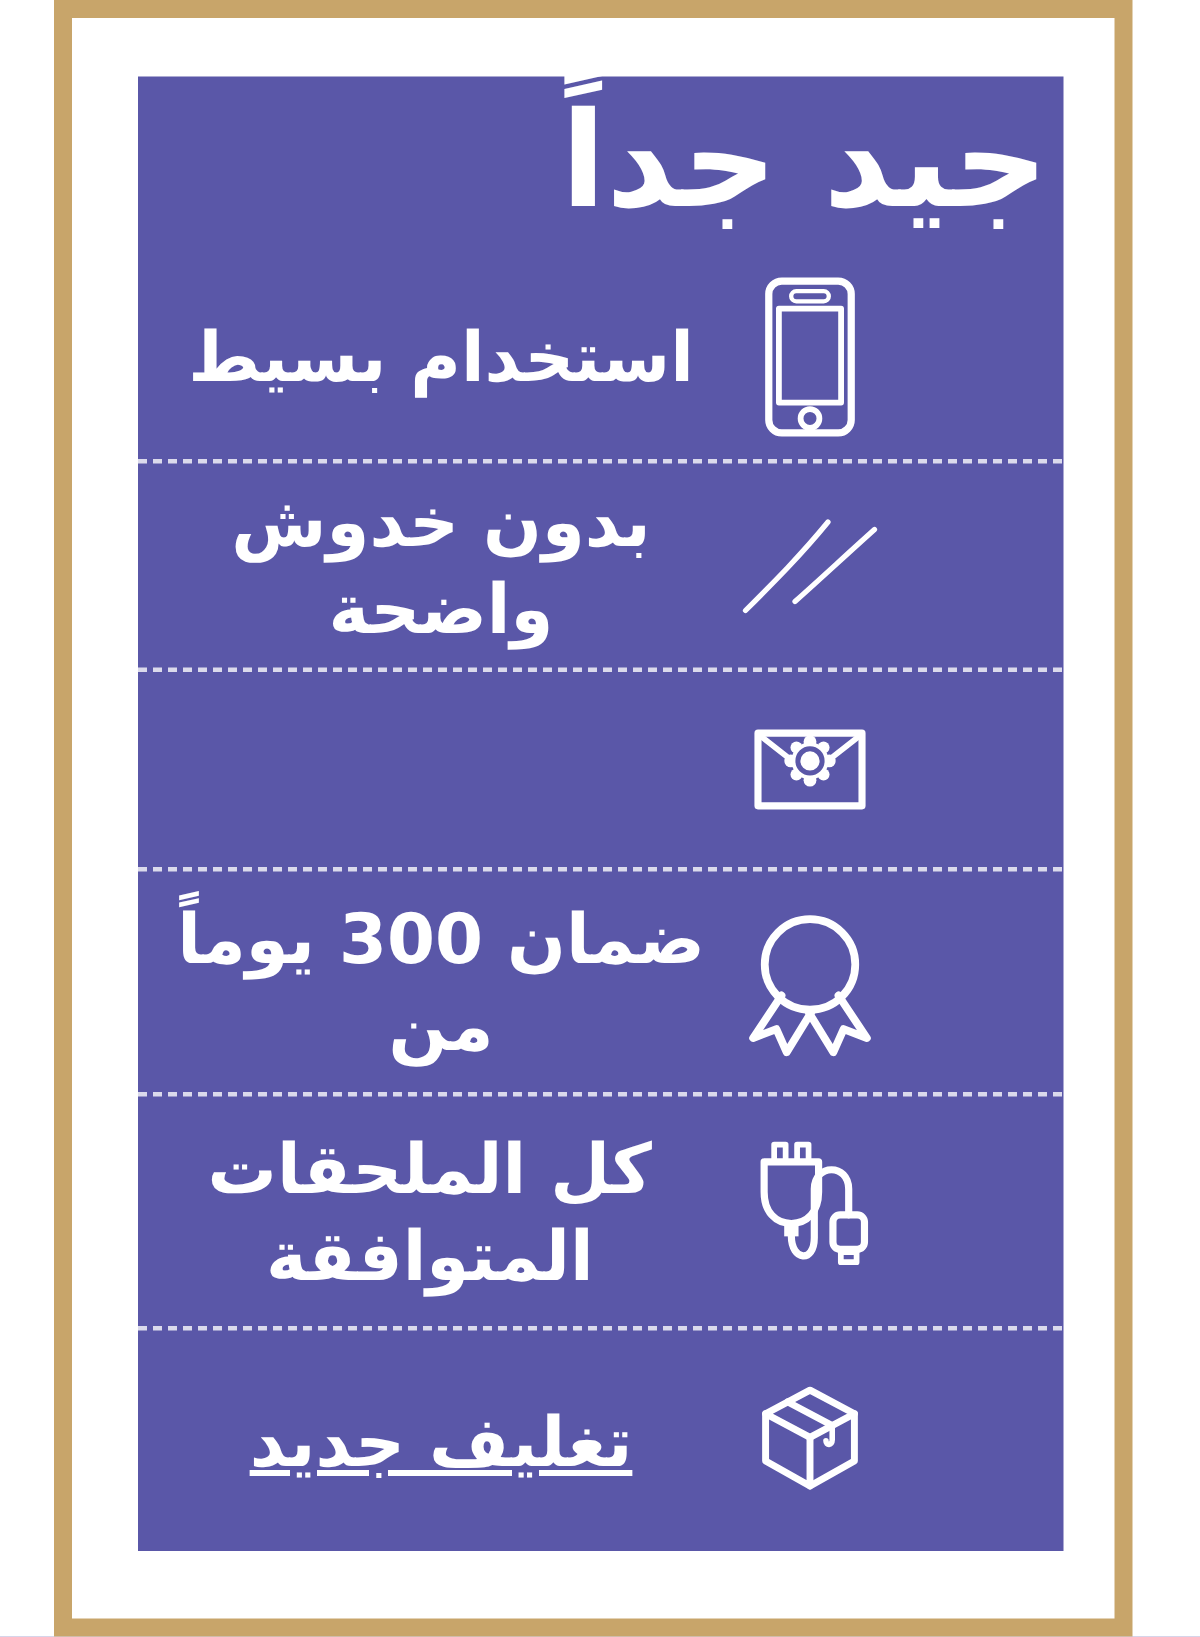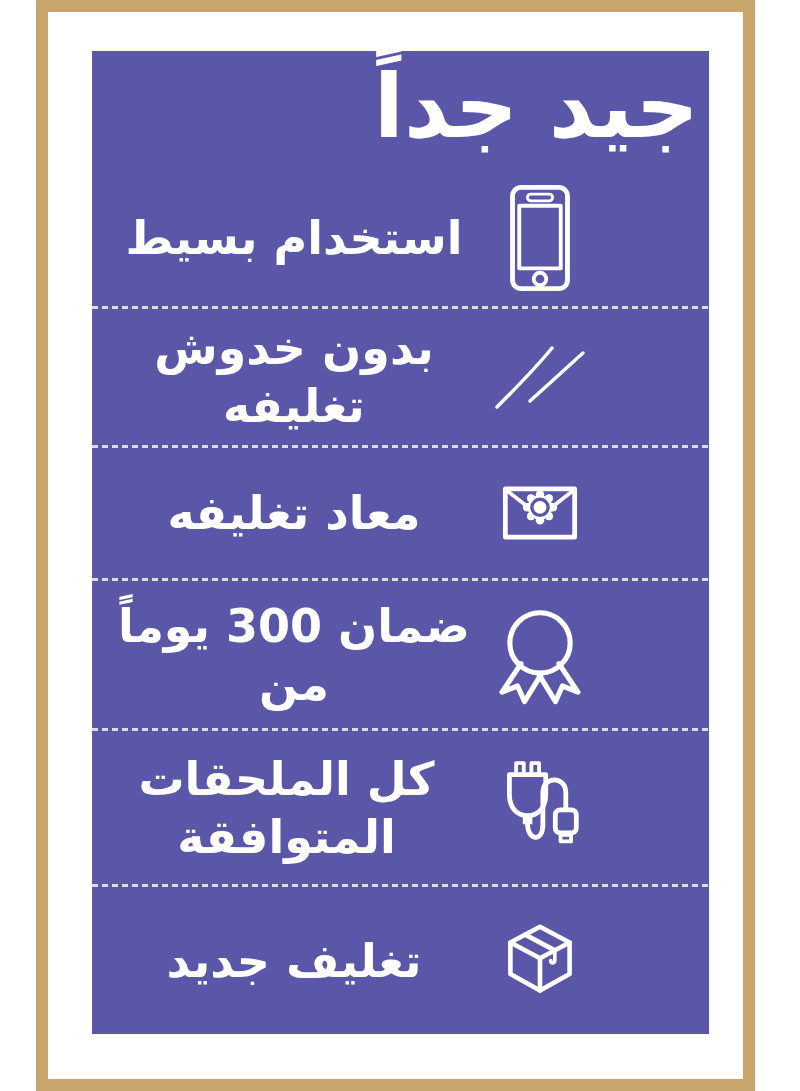--- a/index.html
+++ b/index.html
@@ -34,21 +34,21 @@
     color:var(--text,#ffffff);
     white-space:nowrap;
   }
   .row{
     flex:none;
     display:flex;direction:rtl;align-items:center;
     padding:0 119px 0 24px;
     column-gap:18px;
   }
   .r1{height:136px;} .r2{height:136px;} .r3{height:130px;}
-  .r4{height:147px;} .r5{height:153px;gap:33px;} .r6{height:147px;}
+  .r4{height:147px;} .r5{height:153px;gap:33px;} .r6{height:147px;text-decoration:underline;}
   .icon-cell{
     width:100px;flex:none;
     display:flex;align-items:center;justify-content:center;
   }
   .row-label{
     flex:1;
     text-align:center;
     font-size:46px;line-height:58px;font-weight:bold;
     color:var(--text,#ffffff);
     white-space:pre-line;
@@ -89,21 +89,21 @@
     <div class="separator"></div>
 
     <div class="row r2">
       <div class="icon-cell">
         <svg width="92" height="66" viewBox="0 0 92 66">
           <path class="stroke" d="M3,63 C22,44 40,26 58,4" stroke-width="3.5"></path>
           <path class="stroke" d="M36,57 C54,41 70,26 89,9" stroke-width="3.5"></path>
         </svg>
       </div>
       <div class="row-label">بدون خدوش
-تغليفه</div>
+واضحة</div>
     </div>
 
     <div class="separator"></div>
 
     <div class="row r3">
       <div class="icon-cell">
         <svg width="76" height="56" viewBox="0 0 80 58">
           <rect class="stroke" x="3.5" y="3.5" width="73" height="51" stroke-width="5"></rect>
           <path class="stroke" d="M6,6 L29,24" stroke-width="4"></path>
           <path class="stroke" d="M74,6 L51,24" stroke-width="4"></path>
@@ -114,21 +114,20 @@
             <circle class="fillw" cx="26.5" cy="23" r="4.5"></circle>
             <circle class="fillw" cx="53.5" cy="23" r="4.5"></circle>
             <circle class="fillw" cx="30.5" cy="13.5" r="4.2"></circle>
             <circle class="fillw" cx="49.5" cy="13.5" r="4.2"></circle>
             <circle class="fillw" cx="30.5" cy="32.5" r="4.2"></circle>
             <circle class="fillw" cx="49.5" cy="32.5" r="4.2"></circle>
             <circle class="seal-ring" cx="40" cy="23" r="8.5" stroke-width="3.5"></circle>
           </g>
         </svg>
       </div>
-      <div class="row-label">معاد تغليفه</div>
     </div>
 
     <div class="separator"></div>
 
     <div class="row r4">
       <div class="icon-cell">
         <svg width="110" height="106" viewBox="0 0 116 112">
           <circle class="stroke" cx="58" cy="42" r="35" stroke-width="6"></circle>
           <path class="stroke" d="M36,66 L14,99 L32,92 L40,110 L59,79" stroke-width="6"></path>
           <path class="stroke" d="M80,66 L102,99 L84,92 L76,110 L57,79" stroke-width="6"></path>

